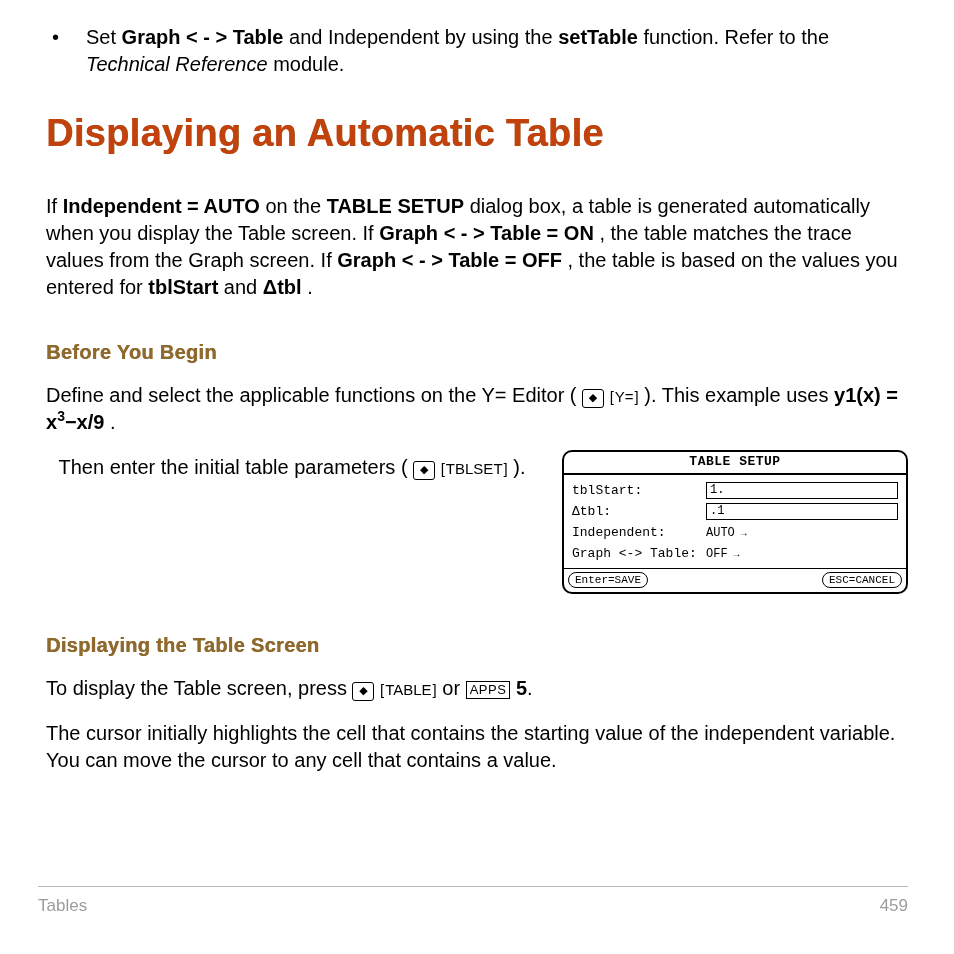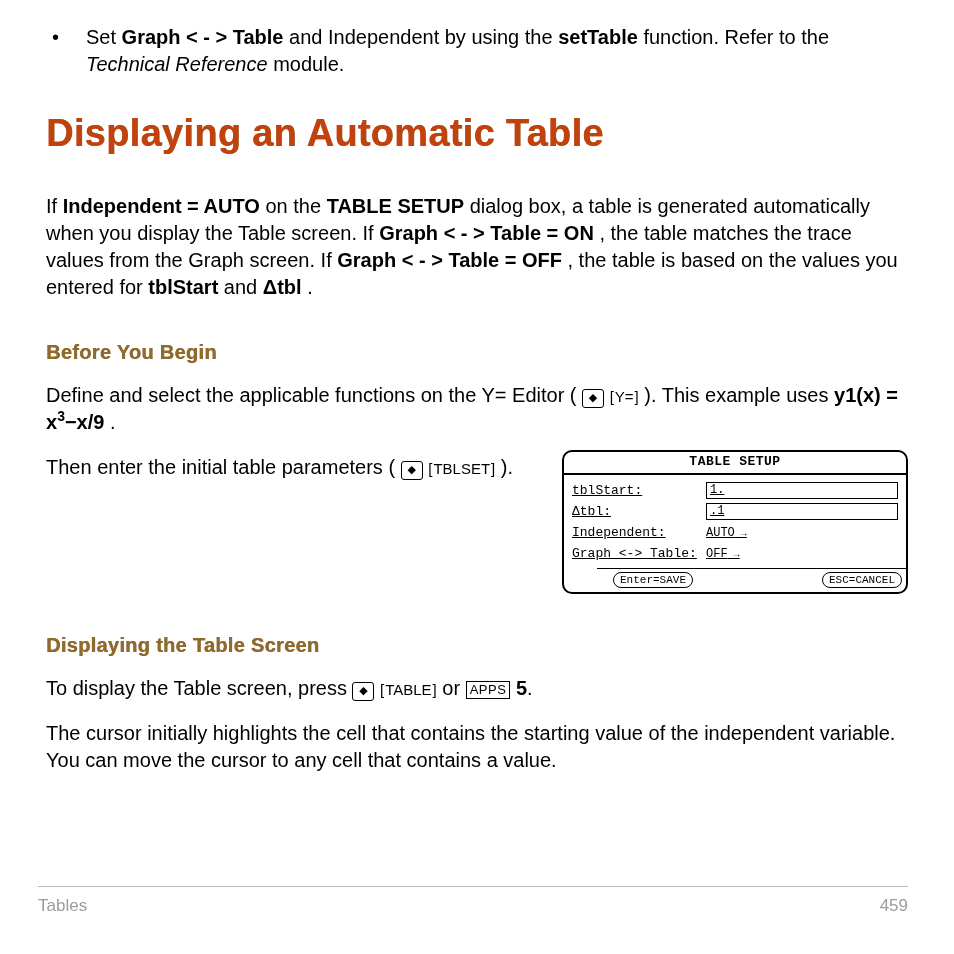--- a/index.html
+++ b/index.html
@@ -89,40 +89,40 @@
     line-height: 16px;
   }
   sup { font-size: 0.7em; vertical-align: super; line-height: 0; }
 
   .row-with-fig {
     display: flex;
     align-items: flex-start;
     gap: 24px;
     margin-bottom: 24px;
   }
-  .row-with-fig .txt { flex: 1; }
+  .row-with-fig .txt { flex: 1; text-align: center; }
 
   
   .calc-window {
     width: 342px;
     border: 2px solid #000;
     border-radius: 10px;
     font-family: "Courier New", monospace;
     font-size: 13px;
     background: #fff;
     margin-top: -4px;
   }
   .calc-title {
     border-bottom: 2px solid #000;
     text-align: center;
     font-weight: bold;
     padding: 1px 0 2px 0;
     letter-spacing: .5px;
   }
-  .calc-body { padding: 4px 8px 2px 8px; text-decoration: underline; }
+  .calc-body { padding: 4px 8px 2px 8px; }
   .calc-row {
     display: flex;
     align-items: center;
     margin: 3px 0;
     height: 18px;
   }
   .calc-label { width: 134px; white-space: nowrap; }
   .calc-input {
     flex: 1;
     border: 1.5px solid #000;
@@ -131,22 +131,21 @@
     font-size: 12px;
     line-height: 14px;
     background: #fff;
   }
   .calc-value { font-size: 12px; }
   .arrow::after { content: " →"; font-size: 10px; }
   .calc-footer {
     display: flex;
     justify-content: space-between;
     border-top: 1.5px solid #000;
-    padding: 3px 4px 4px 16px;
-    margin-left: 33px;
+    padding: 3px 4px 4px 4px;
   }
   .pill {
     border: 1.5px solid #000;
     border-radius: 9px;
     padding: 0 6px;
     font-size: 11px;
     line-height: 14px;
   }
 
   .footer-line {

